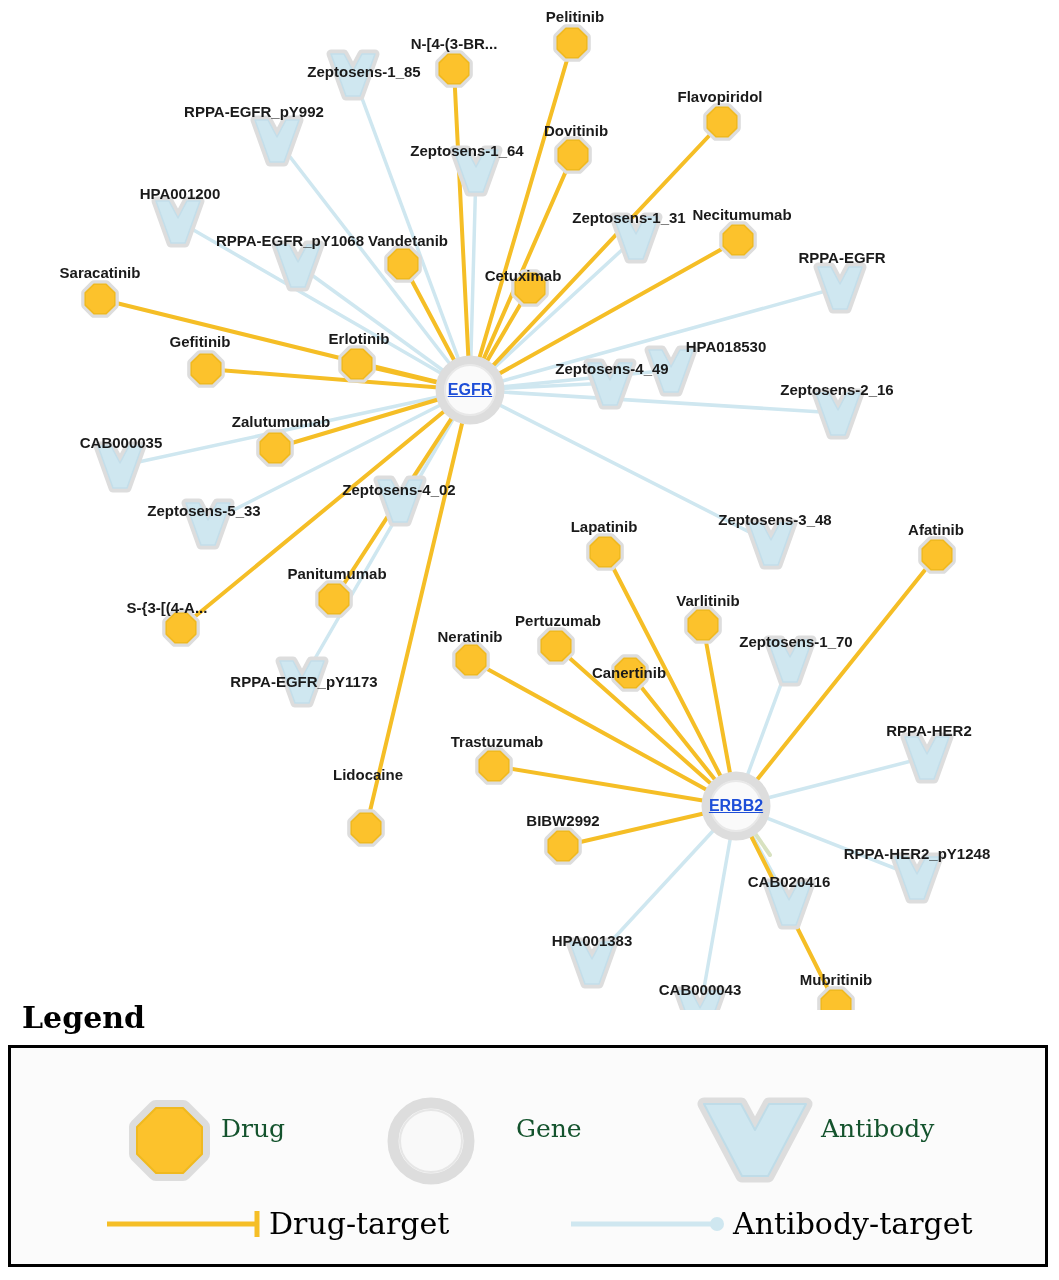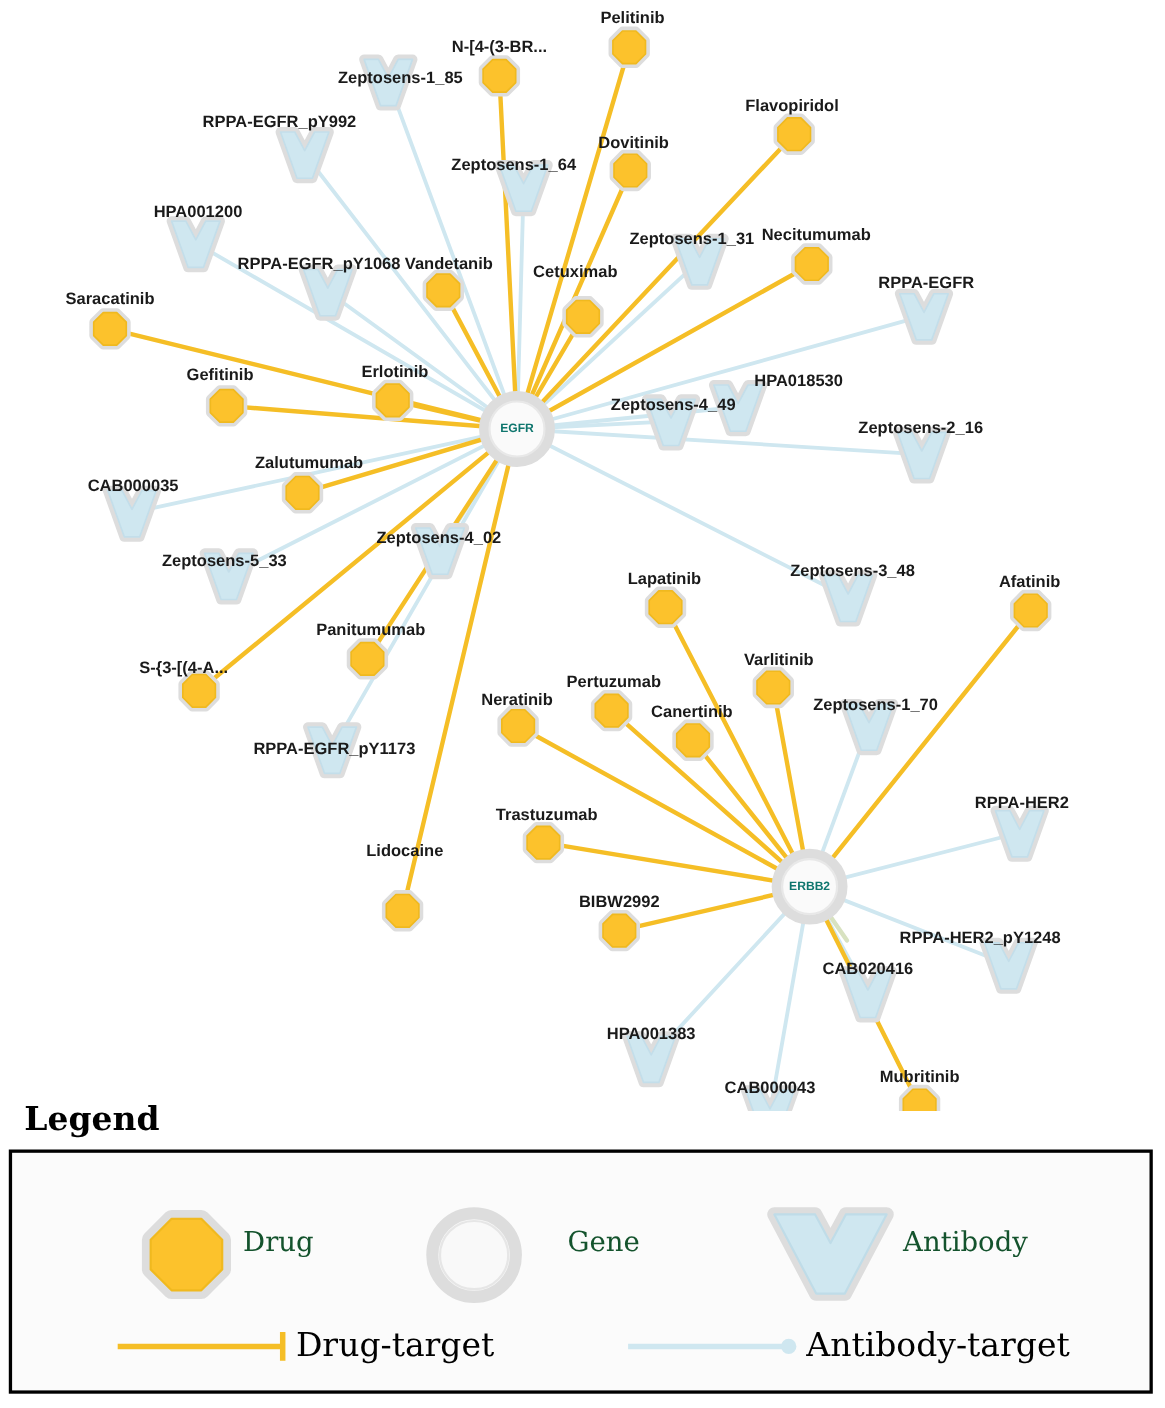--- a/index.html
+++ b/index.html
@@ -29,23 +29,24 @@
   .label {
     position: absolute;
     transform: translate(-50%, -50%);
     font-weight: bold;
     font-size: 15px;
     color: #1a1a1a;
     white-space: nowrap;
     letter-spacing: 0px;
   }
   .gene-label {
-    font-size: 11px;
+    font-size: 16px;
     font-weight: bold;
-    color: #0f766e;
+    color: #1d4ed8;
+    text-decoration: underline;
   }
   
   #legend-title {
     position: absolute;
     left: 22px;
     top: 1000px;
     font-family: "DejaVu Serif", serif;
     font-size: 30px;
     font-weight: bold;
     color: #000;
@@ -217,33 +218,33 @@
       <circle cx="470" cy="390" r="25" fill="#FAFAFA" stroke="#E8E8E8" stroke-width="2"></circle>
       <circle cx="736" cy="806" r="30" fill="#F7F7F7" stroke="#DDDDDD" stroke-width="9"></circle>
       <circle cx="736" cy="806" r="25" fill="#FAFAFA" stroke="#E8E8E8" stroke-width="2"></circle>
     </svg>
     <div class="label" style="left: 575px; top: 16px;">Pelitinib</div>
     <div class="label" style="left: 454px; top: 43px;">N-[4-(3-BR...</div>
     <div class="label" style="left: 576px; top: 130px;">Dovitinib</div>
     <div class="label" style="left: 720px; top: 96px;">Flavopiridol</div>
     <div class="label" style="left: 742px; top: 214px;">Necitumumab</div>
     <div class="label" style="left: 408px; top: 240px;">Vandetanib</div>
-    <div class="label" style="left: 523px; top: 247px;">Cetuximab</div>
+    <div class="label" style="left: 523px; top: 275px;">Cetuximab</div>
     <div class="label" style="left: 100px; top: 272px;">Saracatinib</div>
     <div class="label" style="left: 200px; top: 341px;">Gefitinib</div>
     <div class="label" style="left: 354px; top: 338px; padding-left: 10px;">Erlotinib</div>
     <div class="label" style="left: 281px; top: 421px;">Zalutumumab</div>
     <div class="label" style="left: 337px; top: 573px;">Panitumumab</div>
     <div class="label" style="left: 167px; top: 607px;">S-{3-[(4-A...</div>
     <div class="label" style="left: 368px; top: 774px;">Lidocaine</div>
     <div class="label" style="left: 604px; top: 526px;">Lapatinib</div>
     <div class="label" style="left: 936px; top: 529px;">Afatinib</div>
     <div class="label" style="left: 708px; top: 600px;">Varlitinib</div>
     <div class="label" style="left: 558px; top: 620px;">Pertuzumab</div>
-    <div class="label" style="left: 629px; top: 647px;">Canertinib</div>
+    <div class="label" style="left: 629px; top: 672px;">Canertinib</div>
     <div class="label" style="left: 470px; top: 636px;">Neratinib</div>
     <div class="label" style="left: 497px; top: 741px;">Trastuzumab</div>
     <div class="label" style="left: 563px; top: 820px;">BIBW2992</div>
     <div class="label" style="left: 836px; top: 979px;">Mubritinib</div>
     <div class="label" style="left: 364px; top: 55px; margin-top: 16px;">Zeptosens-1_85</div>
     <div class="label" style="left: 254px; top: 111px;">RPPA-EGFR_pY992</div>
     <div class="label" style="left: 467px; top: 150px;">Zeptosens-1_64</div>
     <div class="label" style="left: 180px; top: 193px;">HPA001200</div>
     <div class="label" style="left: 290px; top: 240px;">RPPA-EGFR_pY1068</div>
     <div class="label" style="left: 629px; top: 217px;">Zeptosens-1_31</div>
@@ -251,21 +252,21 @@
     <div class="label" style="left: 726px; top: 346px;">HPA018530</div>
     <div class="label" style="left: 612px; top: 368px;">Zeptosens-4_49</div>
     <div class="label" style="left: 837px; top: 389px;">Zeptosens-2_16</div>
     <div class="label" style="left: 121px; top: 442px;">CAB000035</div>
     <div class="label" style="left: 204px; top: 510px;">Zeptosens-5_33</div>
     <div class="label" style="left: 399px; top: 489px;">Zeptosens-4_02</div>
     <div class="label" style="left: 775px; top: 519px;">Zeptosens-3_48</div>
     <div class="label" style="left: 304px; top: 681px;">RPPA-EGFR_pY1173</div>
     <div class="label" style="left: 796px; top: 641px;">Zeptosens-1_70</div>
     <div class="label" style="left: 929px; top: 730px;">RPPA-HER2</div>
-    <div class="label" style="left: 891px; top: 853px;">RPPA-HER2_pY1248</div>
+    <div class="label" style="left: 917px; top: 853px;">RPPA-HER2_pY1248</div>
     <div class="label" style="left: 789px; top: 881px;">CAB020416</div>
     <div class="label" style="left: 592px; top: 940px;">HPA001383</div>
     <div class="label" style="left: 700px; top: 989px;">CAB000043</div>
     <div class="label gene-label" style="left: 470px; top: 390px;">EGFR</div>
     <div class="label gene-label" style="left: 736px; top: 806px;">ERBB2</div>
   </div>
 
 <div id="legend-title">Legend</div>
 <div id="legend-box">
   <svg width="1034" height="216" style="position:absolute;left:0;top:0;">

